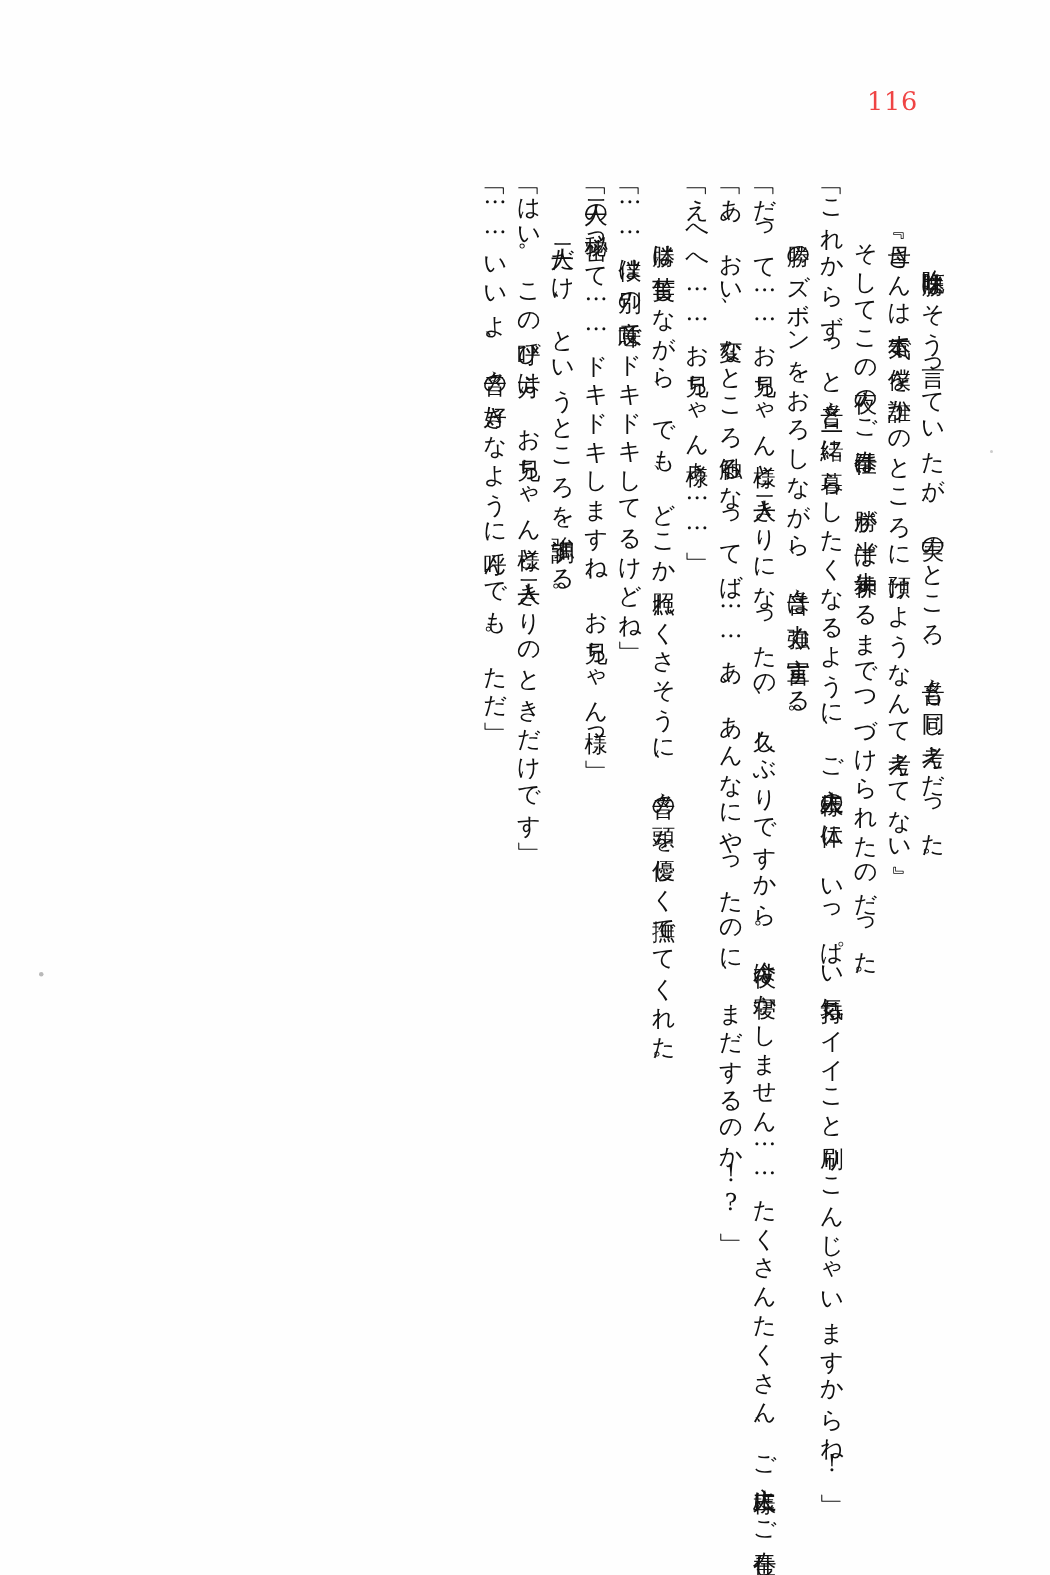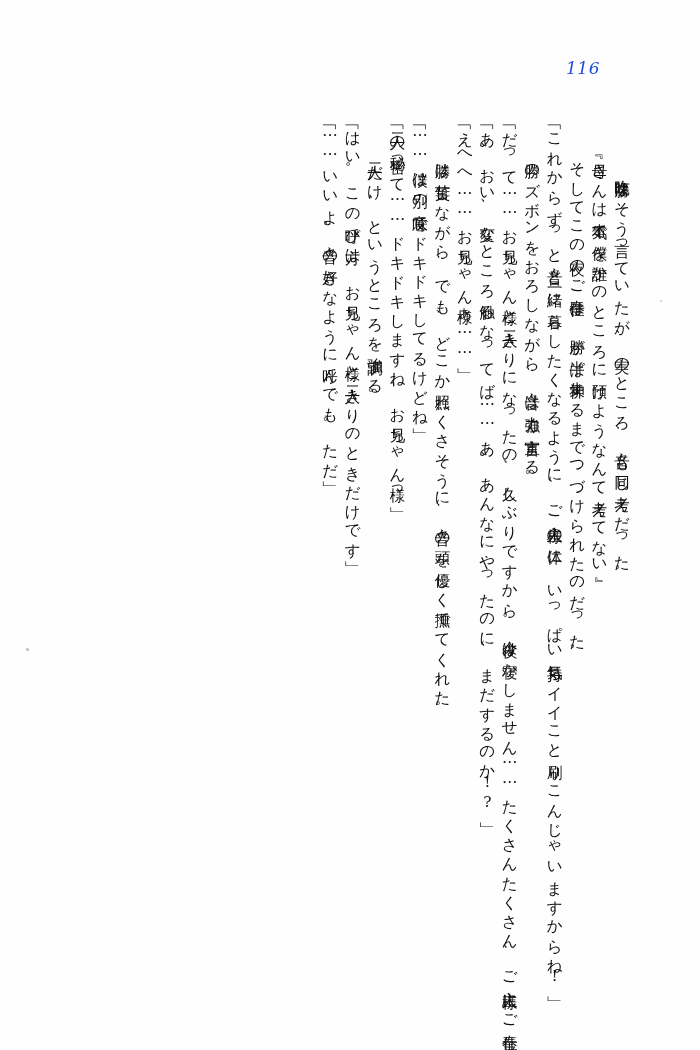--- a/index.html
+++ b/index.html
@@ -18,26 +18,25 @@
     position: relative;
     width: 700px;
     height: 1050px;
     background: #fefefe;
     box-sizing: border-box;
   }
   
   #page-number {
     position: absolute;
     top: 58px;
-    right: 100px;
+    right: 88px;
     font-family: "DejaVu Serif", "Liberation Serif", serif;
-    font-style: italic;
     font-size: 17px;
     letter-spacing: 0.5px;
-    color: #1d4ed8;
+    color: #ef4444;
   }
   
   #text-block {
     position: absolute;
     top: 120px;
     right: 70px;
     left: 60px;
     height: 790px;
     display: flex;
     flex-direction: row;

